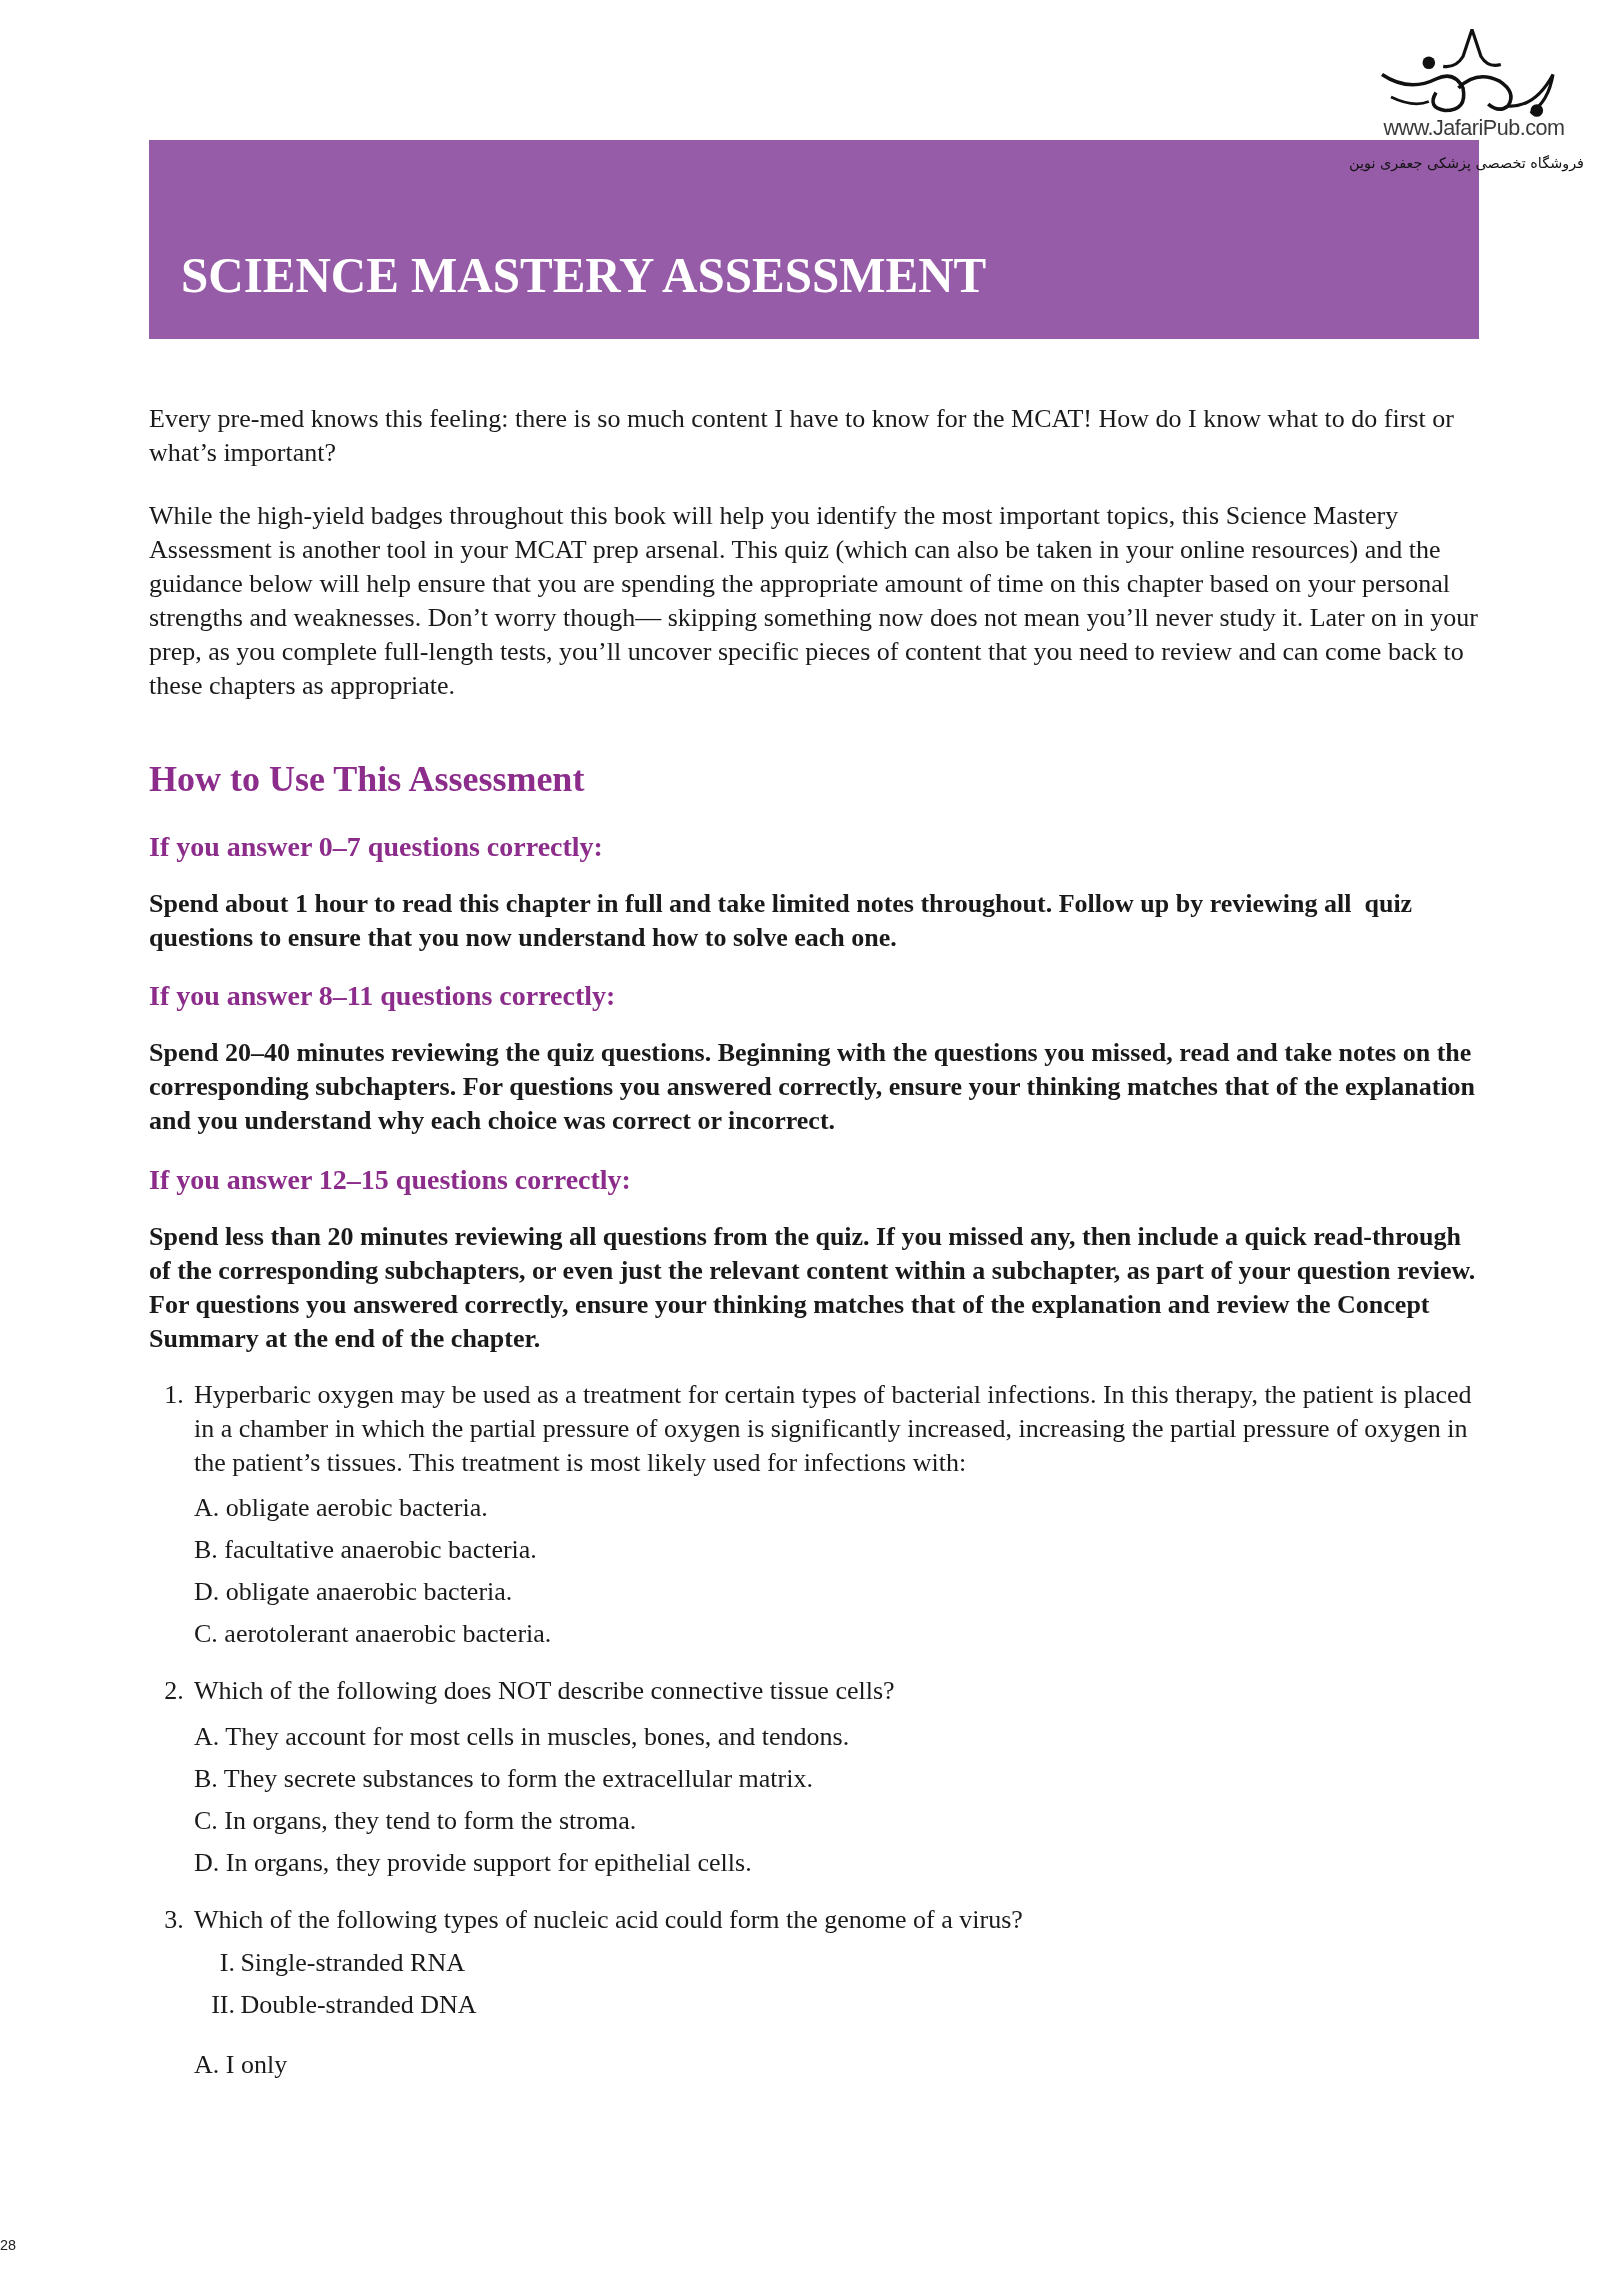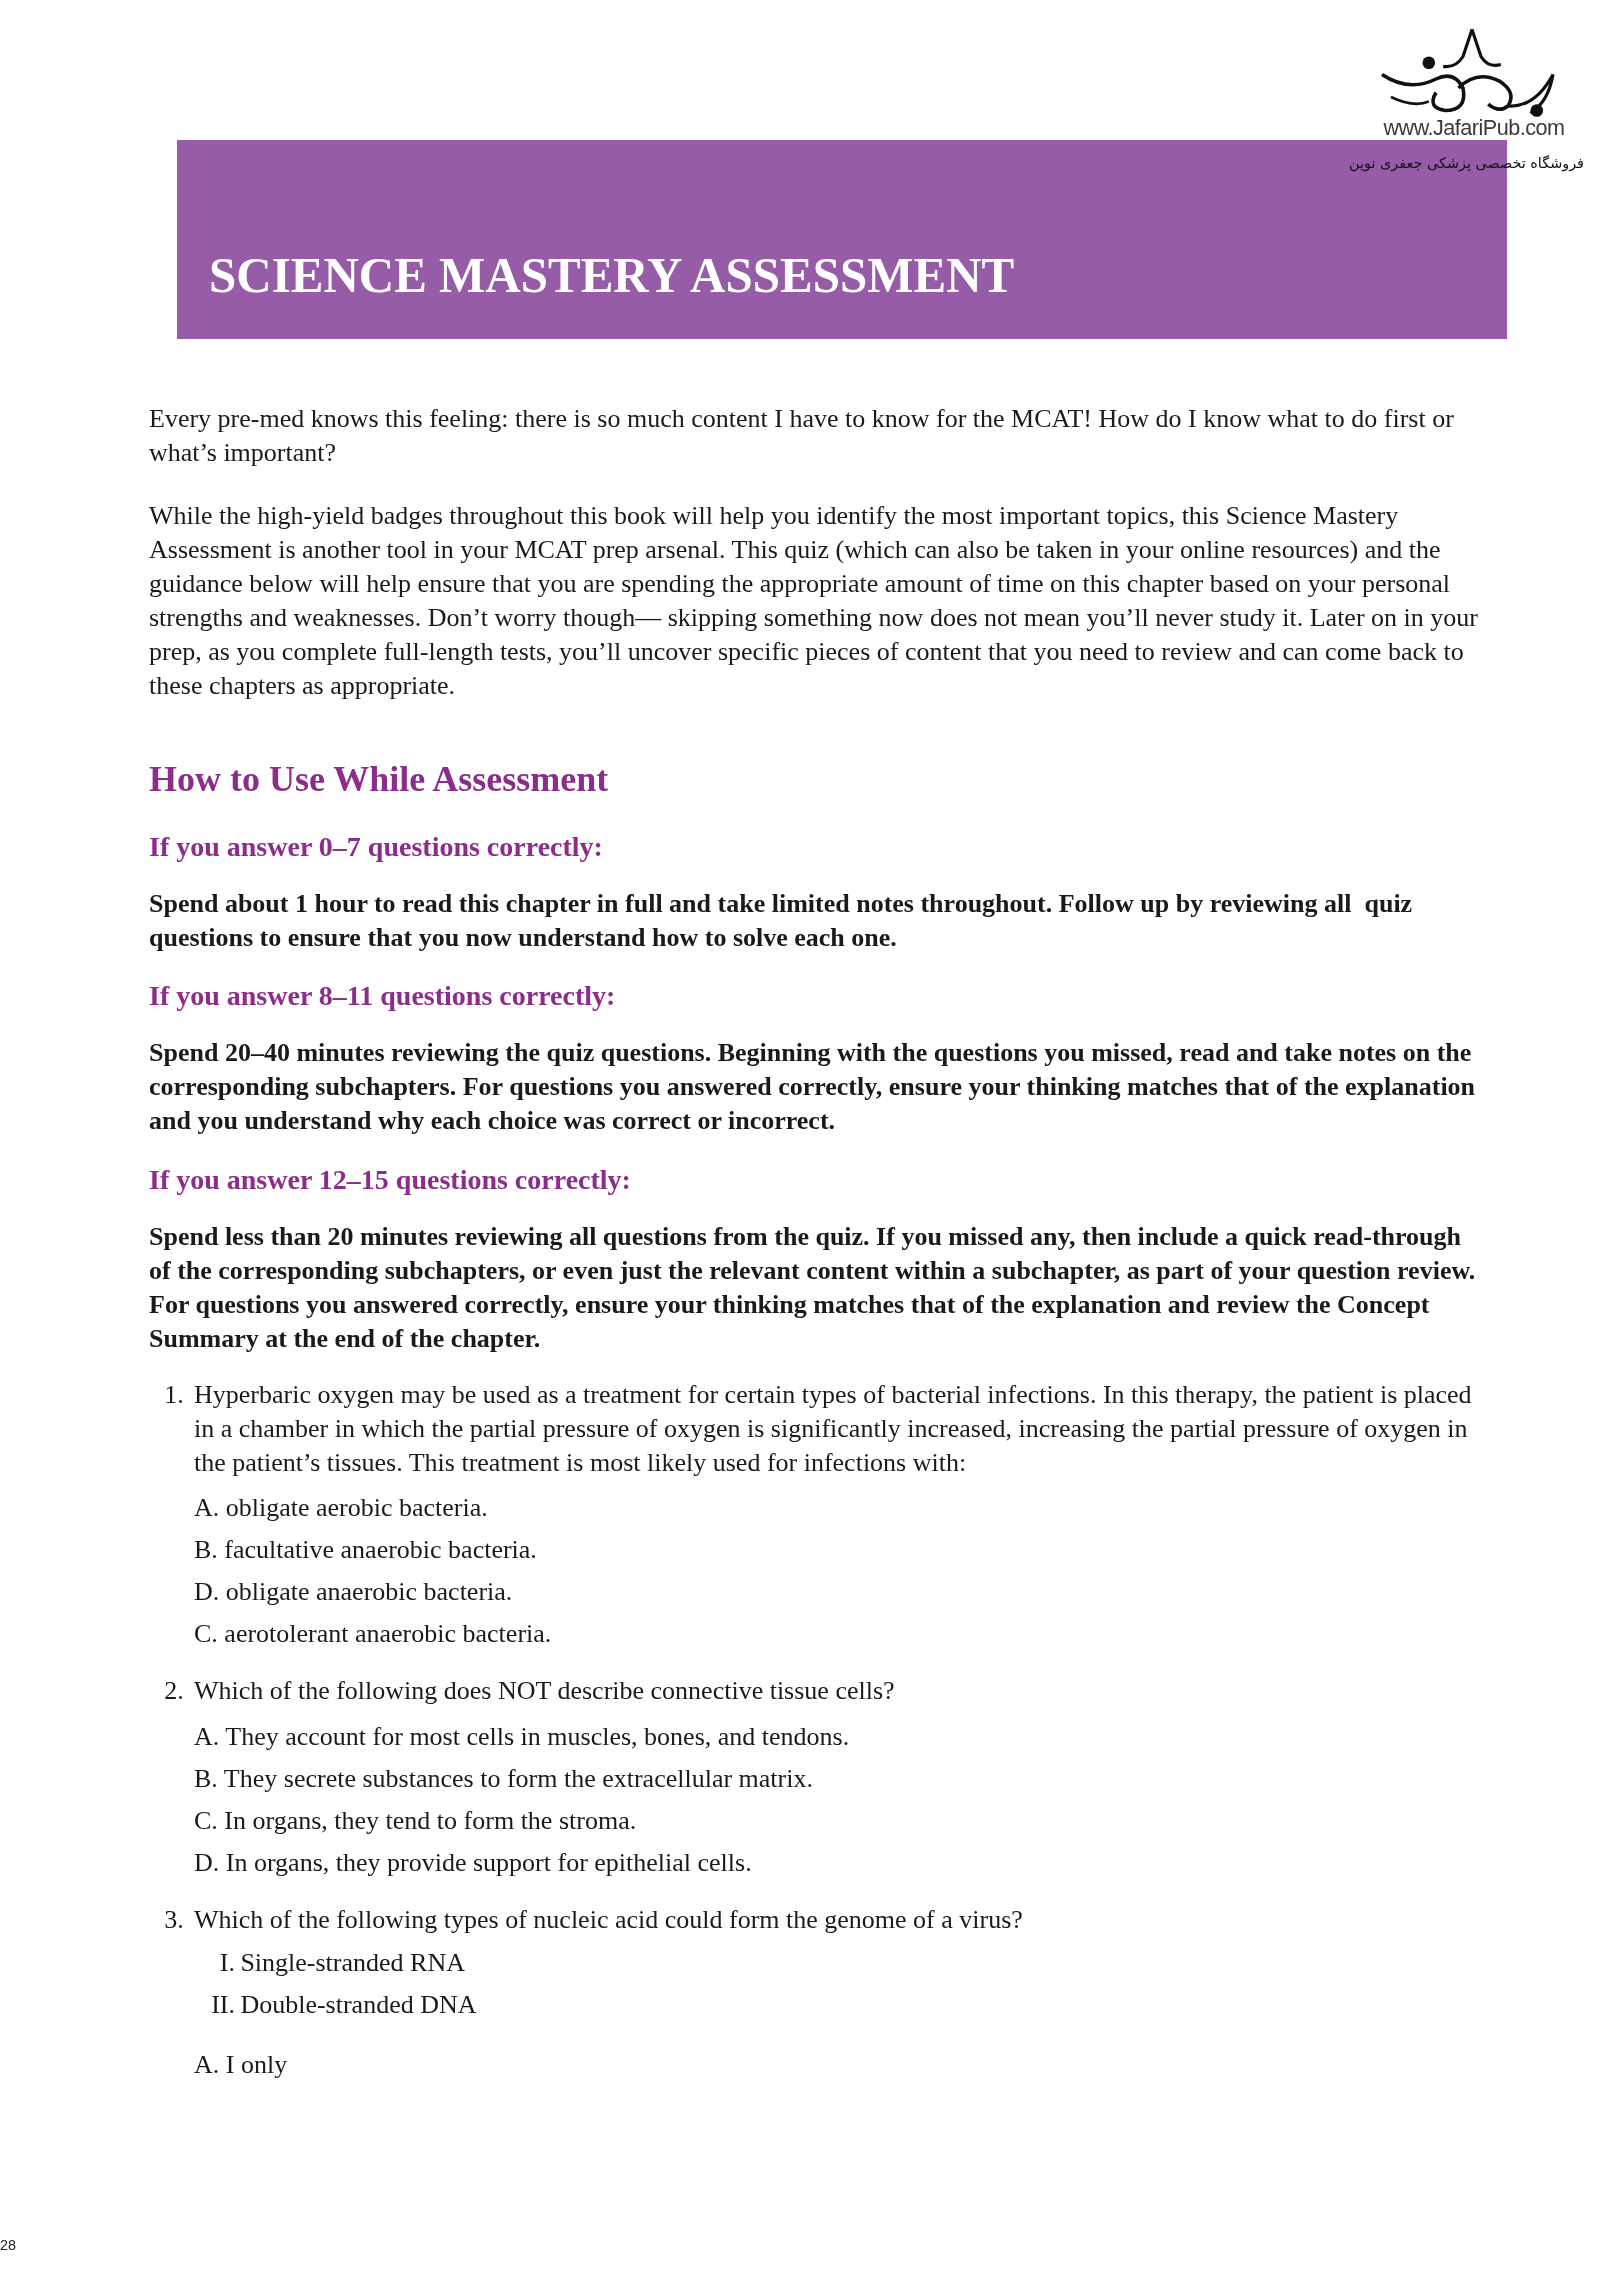--- a/index.html
+++ b/index.html
@@ -12,21 +12,21 @@
     .logo-url {
       position: absolute; left: 34px; top: 97px; width: 216px; text-align: center;
       font-family: "Liberation Sans", "DejaVu Sans", sans-serif; font-size: 21.6px; color: #3a3a3a; letter-spacing: -0.5px;
     }
     .logo-fa {
       position: absolute; left: 0px; top: 137px; width: 252px; text-align: right; direction: rtl;
       font-family: "DejaVu Sans", sans-serif; font-size: 14.4px; color: #111;
     }
     .banner {
       position: absolute; left: 149px; top: 140px; width: 1330px; height: 199px;
-      background: #965ca7; z-index: 1; margin-left: 28px;
+      background: #965ca7; z-index: 1;
     }
     .banner-title {
       position: absolute; left: 32px; top: 106px; margin: 0;
       font-family: "Liberation Serif", serif; font-weight: bold; font-size: 50px; color: #ffffff;
       letter-spacing: 0px; transform: scaleX(0.98); transform-origin: left;
     }
     .content { position: absolute; left: 149px; top: 402px; width: 1332px; }
     p { margin: 0; font-size: 26px; line-height: 34px; }
     .intro1 { margin-bottom: 29px; }
     h2 {
@@ -72,21 +72,21 @@
 </div>
 
 <div class="banner">
   <h1 class="banner-title">SCIENCE MASTERY ASSESSMENT</h1>
 </div>
 
 <div class="content">
   <p class="intro1">Every pre-med knows this feeling: there is so much content I have to know for the MCAT! How do I know what to do first or what’s important?</p>
   <p>While the high-yield badges throughout this book will help you identify the most important topics, this Science Mastery Assessment is another tool in your MCAT prep arsenal. This quiz (which can also be taken in your online resources) and the guidance below will help ensure that you are spending the appropriate amount of time on this chapter based on your personal strengths and weaknesses. Don’t worry though— skipping something now does not mean you’ll never study it. Later on in your prep, as you complete full-length tests, you’ll uncover specific pieces of content that you need to review and can come back to these chapters as appropriate.</p>
 
-  <h2>How to Use While Assessment</h2>
+  <h2>How to Use This Assessment</h2>
 
   <h3 class="h3a">If you answer 0–7 questions correctly:</h3>
   <p class="guide"><span>Spend about 1 hour to read this chapter in full and take limited notes throughout. Follow up by reviewing </span><b>all</b><span style="white-space:pre-wrap">  quiz questions to ensure that you now understand how to solve each one.</span></p>
 
   <h3 class="h3b">If you answer 8–11 questions correctly:</h3>
   <p class="guide">Spend 20–40 minutes reviewing the quiz questions. Beginning with the questions you missed, read and take notes on the corresponding subchapters. For questions you answered correctly, ensure your thinking matches that of the explanation and you understand why each choice was correct or incorrect.</p>
 
   <h3 class="h3c">If you answer 12–15 questions correctly:</h3>
   <p class="guide">Spend less than 20 minutes reviewing all questions from the quiz. If you missed any, then include a quick read-through of the corresponding subchapters, or even just the relevant content within a subchapter, as part of your question review. For questions you answered correctly, ensure your thinking matches that of the explanation and review the Concept Summary at the end of the chapter.</p>
 

